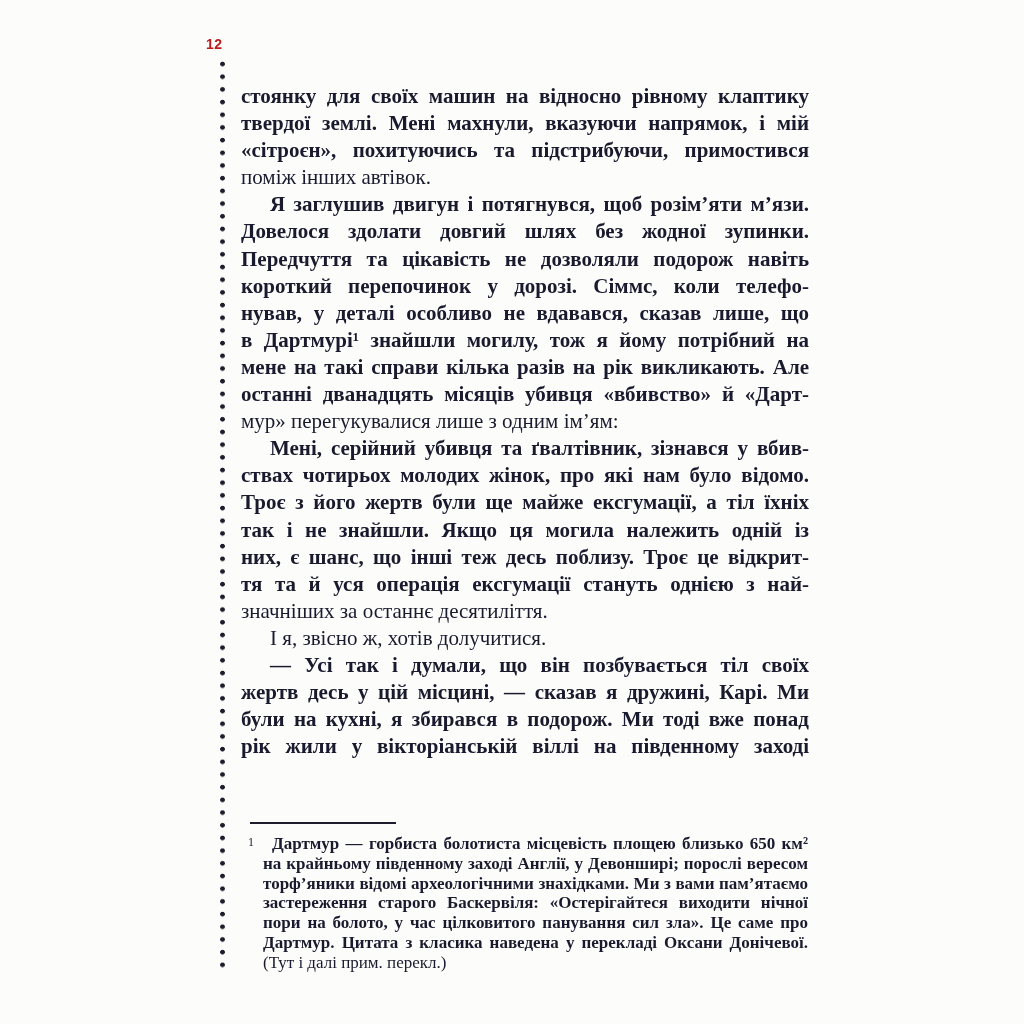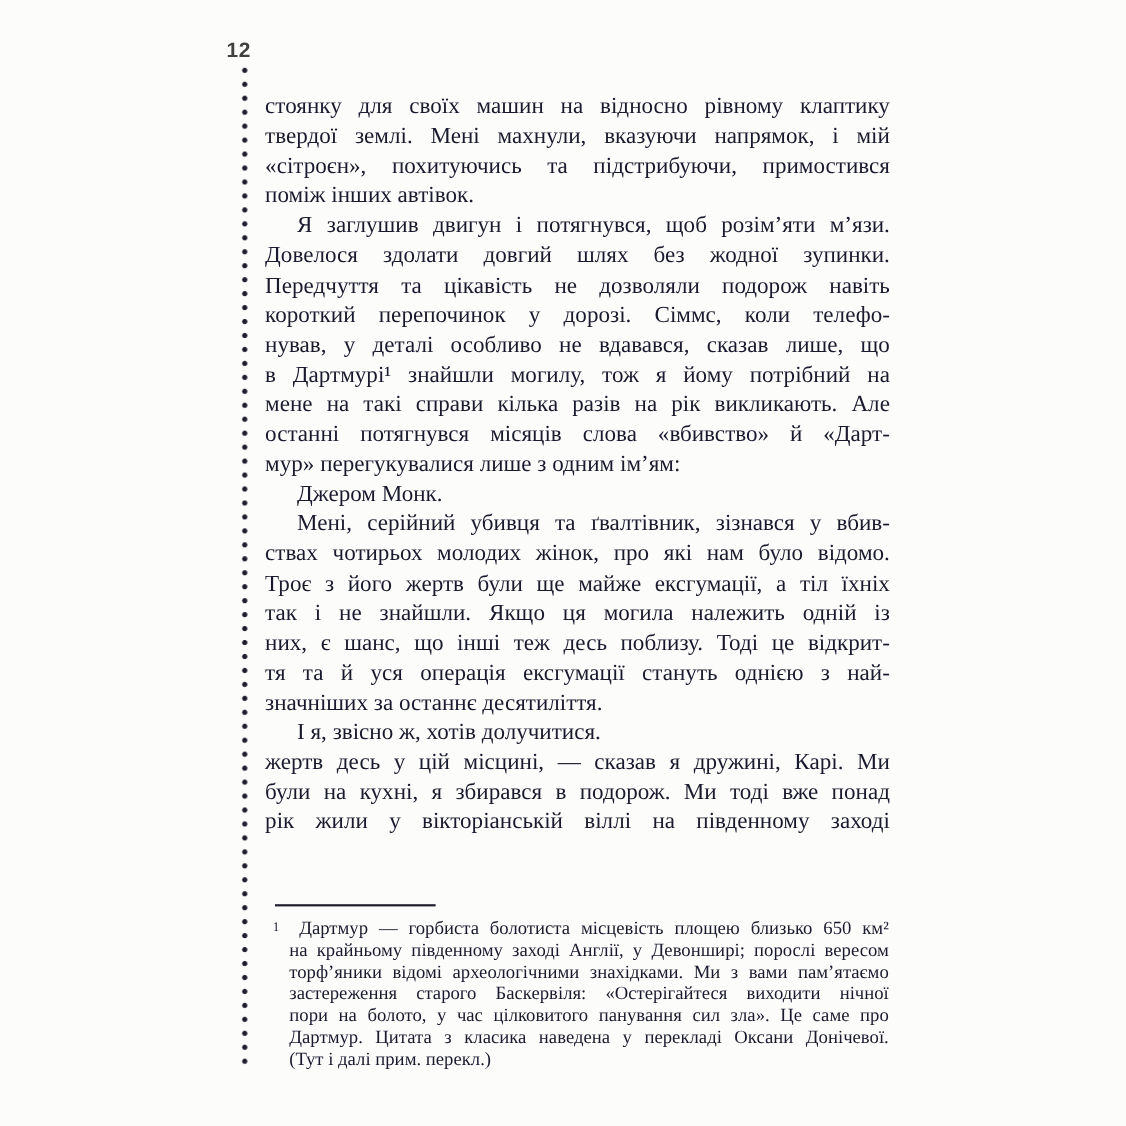--- a/index.html
+++ b/index.html
@@ -18,23 +18,23 @@
   .book-page {
     position: absolute;
     inset: 0;
   }
   .page-number {
     position: absolute;
     left: 206px;
     top: 36px;
     font-family: "Liberation Sans", sans-serif;
     font-weight: 700;
-    font-size: 19px;
+    font-size: 14px;
     letter-spacing: 0.5px;
-    color: #404040;
+    color: #b91c1c;
   }
   .margin-dots {
     position: absolute;
     left: 219px;
     top: 58px;
     width: 7px;
     height: 912px;
     background-image: radial-gradient(circle at 3.5px 6px, #1d1d2d 2px, rgba(0,0,0,0) 2.7px);
     background-size: 7px 12.7px;
     background-repeat: repeat-y;
@@ -46,20 +46,21 @@
     width: 568px;
     font-size: 21px;
     line-height: 27.1px;
   }
   .line {
     text-align: justify;
     white-space: normal;
   }
   .line.jl {
     text-align-last: justify;
+    font-weight: bold;
   }
   .line.indent {
     text-indent: 29px;
   }
   .footnote-sep {
     position: absolute;
     left: 250px;
     top: 822px;
     width: 146px;
     height: 0;
@@ -100,39 +101,37 @@
         <div class="line">поміж інших автівок.</div>
       </div>
       <div>
         <div class="line jl indent">Я заглушив двигун і потягнувся, щоб розім’яти м’язи.</div>
         <div class="line jl">Довелося здолати довгий шлях без жодної зупинки.</div>
         <div class="line jl">Передчуття та цікавість не дозволяли подорож навіть</div>
         <div class="line jl">короткий перепочинок у дорозі. Сіммс, коли телефо-</div>
         <div class="line jl">нував, у деталі особливо не вдавався, сказав лише, що</div>
         <div class="line jl">в Дартмурі¹ знайшли могилу, тож я йому потрібний на</div>
         <div class="line jl">мене на такі справи кілька разів на рік викликають. Але</div>
-        <div class="line jl">останні потягнувся місяців слова «вбивство» й «Дарт-</div>
+        <div class="line jl">останні дванадцять місяців убивця «вбивство» й «Дарт-</div>
         <div class="line">мур» перегукувалися лише з одним ім’ям:</div>
-      </div>
-      <div>
-        <div class="line indent">Джером Монк.</div>
       </div>
       <div>
         <div class="line jl indent">Мені, серійний убивця та ґвалтівник, зізнався у вбив-</div>
         <div class="line jl">ствах чотирьох молодих жінок, про які нам було відомо.</div>
         <div class="line jl">Троє з його жертв були ще майже ексгумації, а тіл їхніх</div>
         <div class="line jl">так і не знайшли. Якщо ця могила належить одній із</div>
-        <div class="line jl">них, є шанс, що інші теж десь поблизу. Тоді це відкрит-</div>
+        <div class="line jl">них, є шанс, що інші теж десь поблизу. Троє це відкрит-</div>
         <div class="line jl">тя та й уся операція ексгумації стануть однією з най-</div>
         <div class="line">значніших за останнє десятиліття.</div>
       </div>
       <div>
         <div class="line indent">І я, звісно ж, хотів долучитися.</div>
       </div>
       <div>
+        <div class="line jl indent">— Усі так і думали, що він позбувається тіл своїх</div>
         <div class="line jl">жертв десь у цій місцині, — сказав я дружині, Карі. Ми</div>
         <div class="line jl">були на кухні, я збирався в подорож. Ми тоді вже понад</div>
         <div class="line jl">рік жили у вікторіанській віллі на південному заході</div>
       </div>
     </div>
   <div class="footnote-sep"></div>
   <div class="footnote">
     <span class="fn-marker">1</span>
     <div>
         <div class="line jl first">Дартмур — горбиста болотиста місцевість площею близько 650 км²</div>

